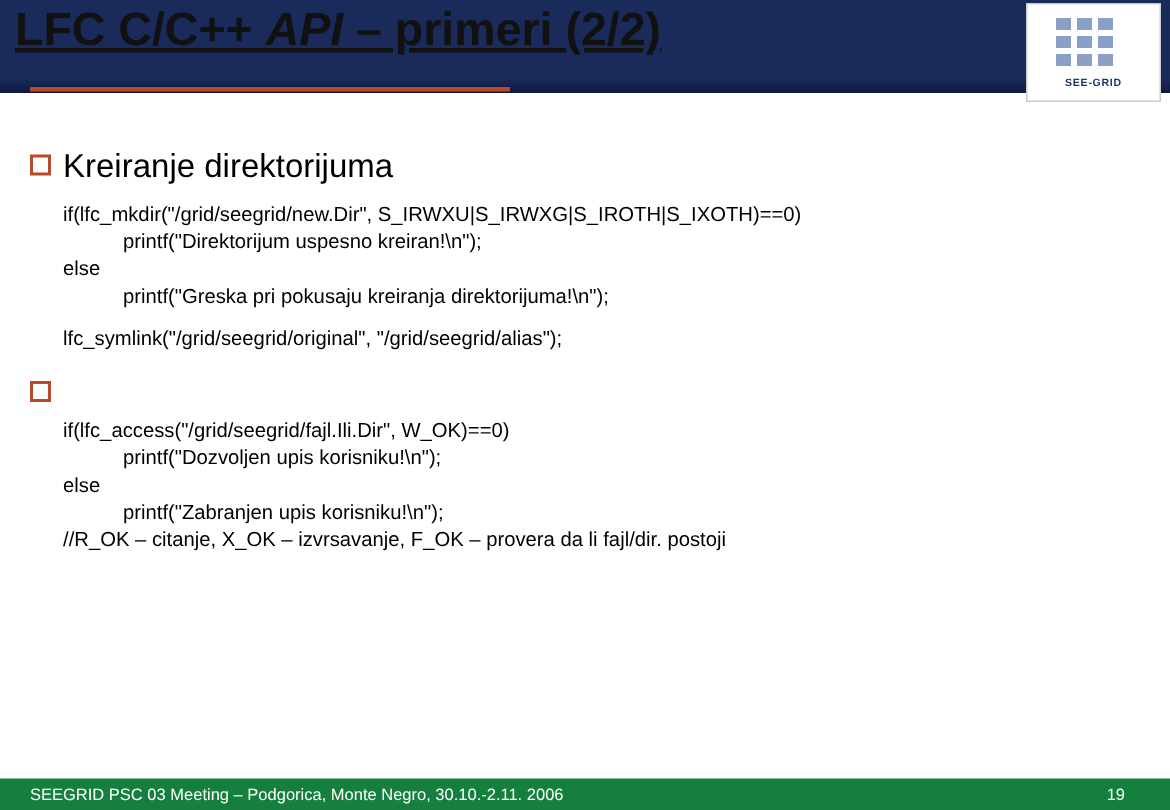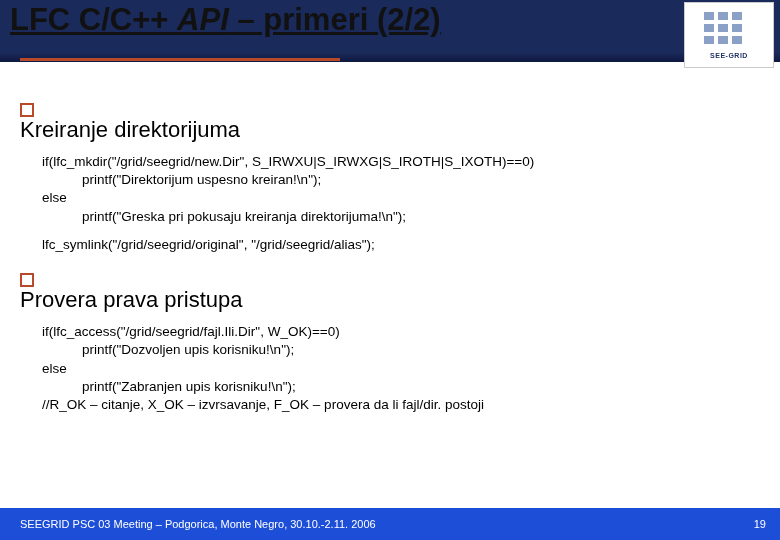--- a/index.html
+++ b/index.html
@@ -76,21 +76,20 @@
   }
   .content {
     padding: 14px 10px 0 20px;
     font-size: 14.5px;
     color: #000;
   }
   .section-row {
     display: flex;
     align-items: flex-start;
     margin-top: 14px;
-    flex-direction: column;
   }
   .bullet {
     width: 14px; height: 14px;
     border: 2px solid #b84a2a;
     margin-right: 8px;
     margin-top: 5px;
     flex-shrink: 0;
   }
   .section-title {
     font-size: 22px;
@@ -102,28 +101,28 @@
     font-size: 13.5px;
     line-height: 1.35;
     font-family: Verdana, Arial, sans-serif;
     white-space: pre-wrap;
   }
   .code .indent { padding-left: 40px; display: block; }
   .footer {
     position: absolute;
     bottom: 0; left: 0;
     width: 100%;
-    height: 32px;
-    background: #1d4ed8;
+    height: 21px;
+    background: #15803d;
     color: #fff;
     font-size: 11px;
     display: flex;
     align-items: center;
     justify-content: space-between;
-    padding: 0 14px 0 20px;
+    padding: 0 30px 0 20px;
   }
 </style>
 </head>
 <body>
 
 <div class="header">
   <div class="header-bar"></div>
   <div class="header-title">
     <span>LFC C/C++ </span><em>API</em><span> – primeri (2/2)</span>
   </div>
@@ -139,21 +138,20 @@
   <div class="section-row">
     <div class="bullet"></div>
     <div class="section-title">Kreiranje direktorijuma</div>
   </div>
   <div class="code" id="code0"><span style="display: block;">if(lfc_mkdir("/grid/seegrid/new.Dir", S_IRWXU|S_IRWXG|S_IROTH|S_IXOTH)==0)</span><span class="indent">printf("Direktorijum uspesno kreiran!\n");</span><span style="display: block;">else</span><span class="indent">printf("Greska pri pokusaju kreiranja direktorijuma!\n");</span></div>
 
   <div class="code" id="code1"><span style="display: block;">lfc_symlink("/grid/seegrid/original", "/grid/seegrid/alias");</span></div>
 
   <div class="section-row">
     <div class="bullet"></div>
-    <div class="section-title">Provera prava pristupa</div>
   </div>
   <div class="code" id="code2"><span style="display: block;">if(lfc_access("/grid/seegrid/fajl.Ili.Dir", W_OK)==0)</span><span class="indent">printf("Dozvoljen upis korisniku!\n");</span><span style="display: block;">else</span><span class="indent">printf("Zabranjen upis korisniku!\n");</span><span style="display: block;">//R_OK – citanje, X_OK – izvrsavanje, F_OK – provera da li fajl/dir. postoji</span></div>
 
 </div>
 
 <div class="footer">
   <span>SEEGRID PSC 03 Meeting – Podgorica, Monte Negro, 30.10.-2.11. 2006</span>
   <span>19</span>
 </div>
 

